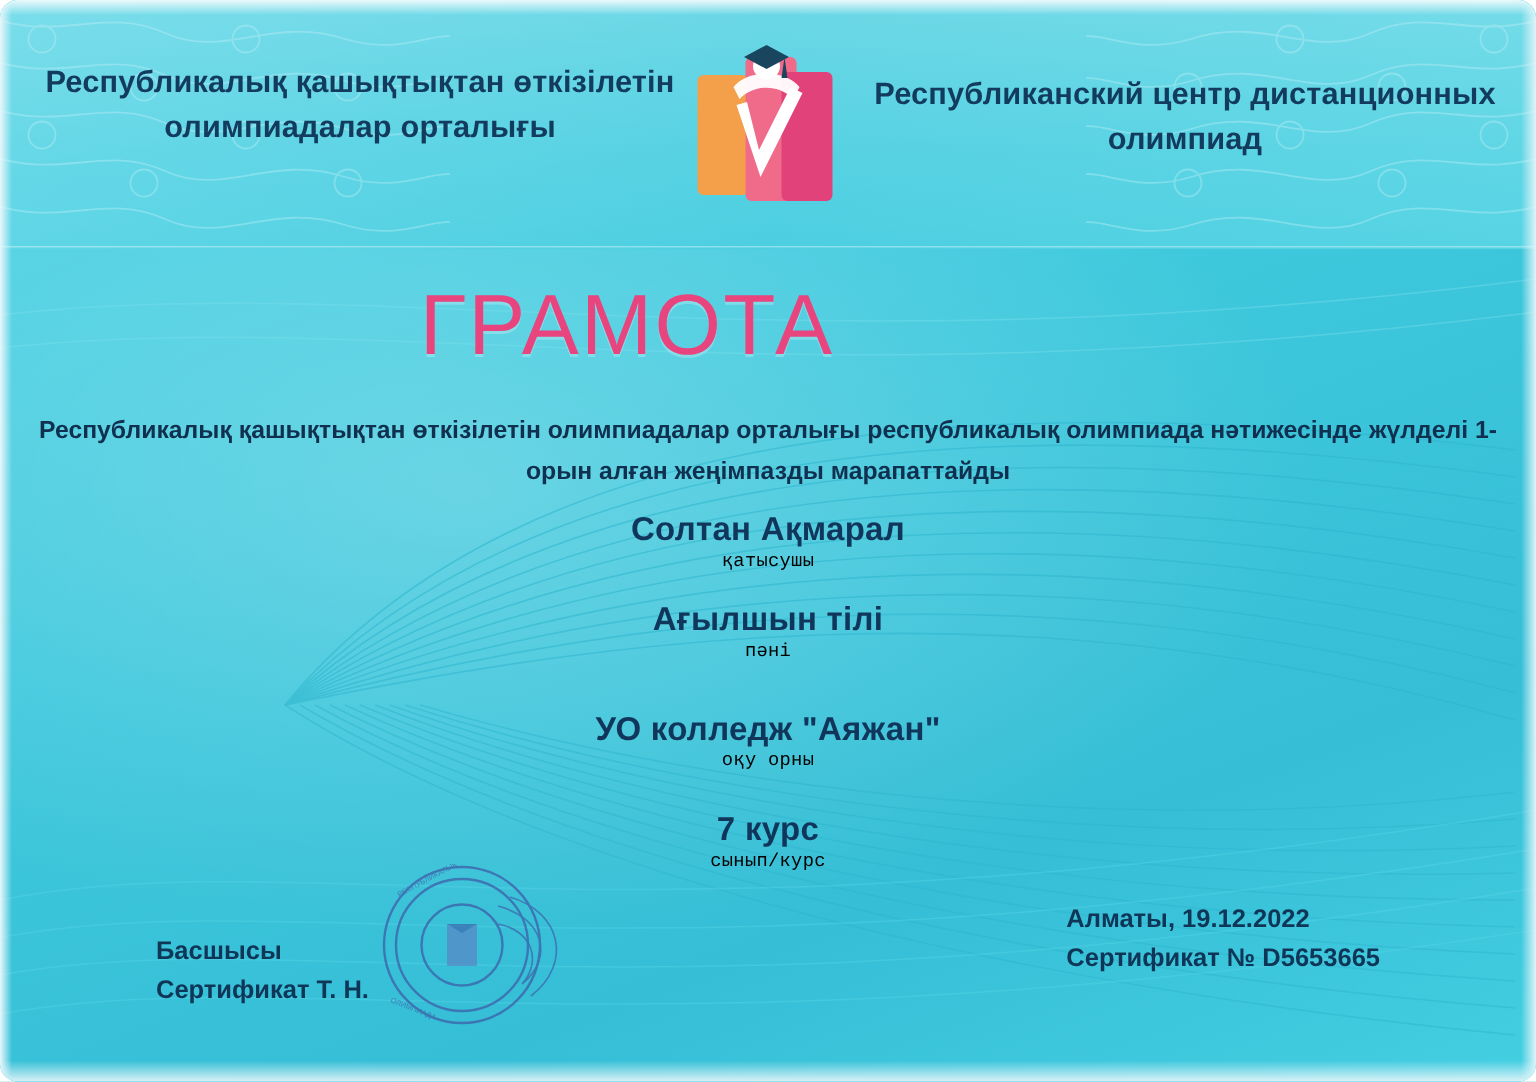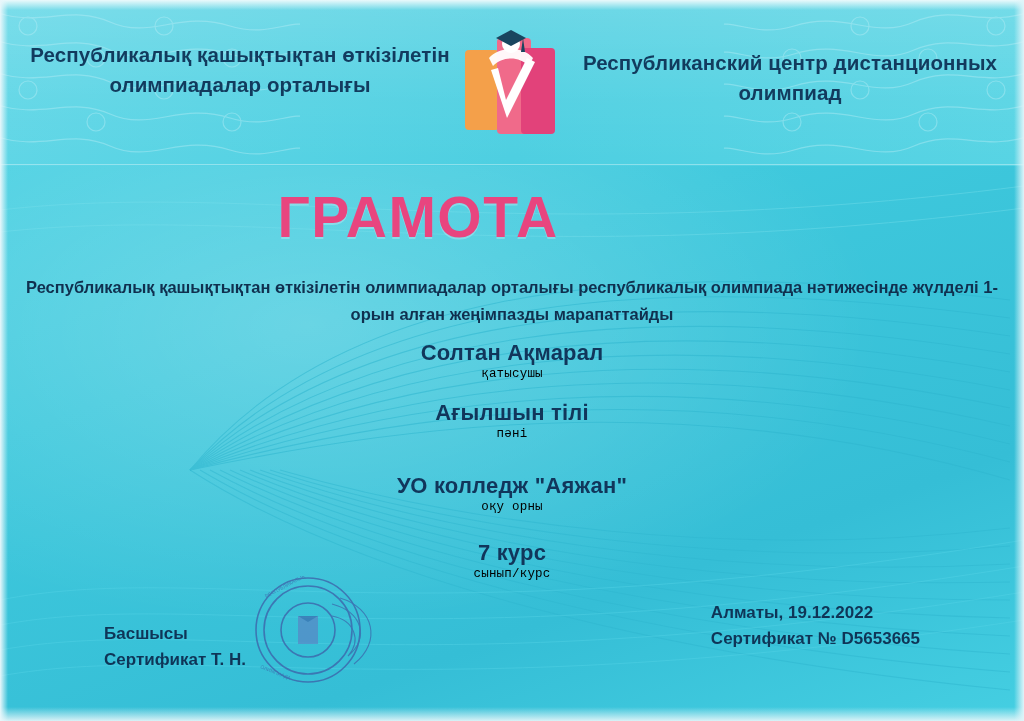--- a/index.html
+++ b/index.html
@@ -15,20 +15,21 @@
   }
 
   
   .sheet {
     position: absolute;
     left: 0; top: 0;
     width: 1024px;
     height: 721px;
     background: #46cfe0;
     overflow: hidden;
+    border-radius: 12px;
   }
 
   
   .paper-tone {
     position: absolute;
     inset: 0;
     background:
       radial-gradient(ellipse 80% 60% at 30% 45%, rgba(255,255,255,0.22), rgba(255,255,255,0) 70%),
       linear-gradient(160deg, #56d6e6 0%, #3fc9dd 40%, #35bed6 75%, #45cfe2 100%);
   }
@@ -118,21 +119,21 @@
     letter-spacing: .1px;
   }
 
   
   .title {
     position: absolute;
     left: 0; top: 184px;
     width: 836px;
     text-align: center;
     font-size: 57px;
-    font-weight: bold;
+    font-weight: normal;
     letter-spacing: 1.5px;
     color: #e8457f;
     text-shadow: 0 2px 0 rgba(255,255,255,0.25);
   }
 
   
   .body-text {
     position: absolute;
     left: 22px; top: 274px;
     width: 980px;

